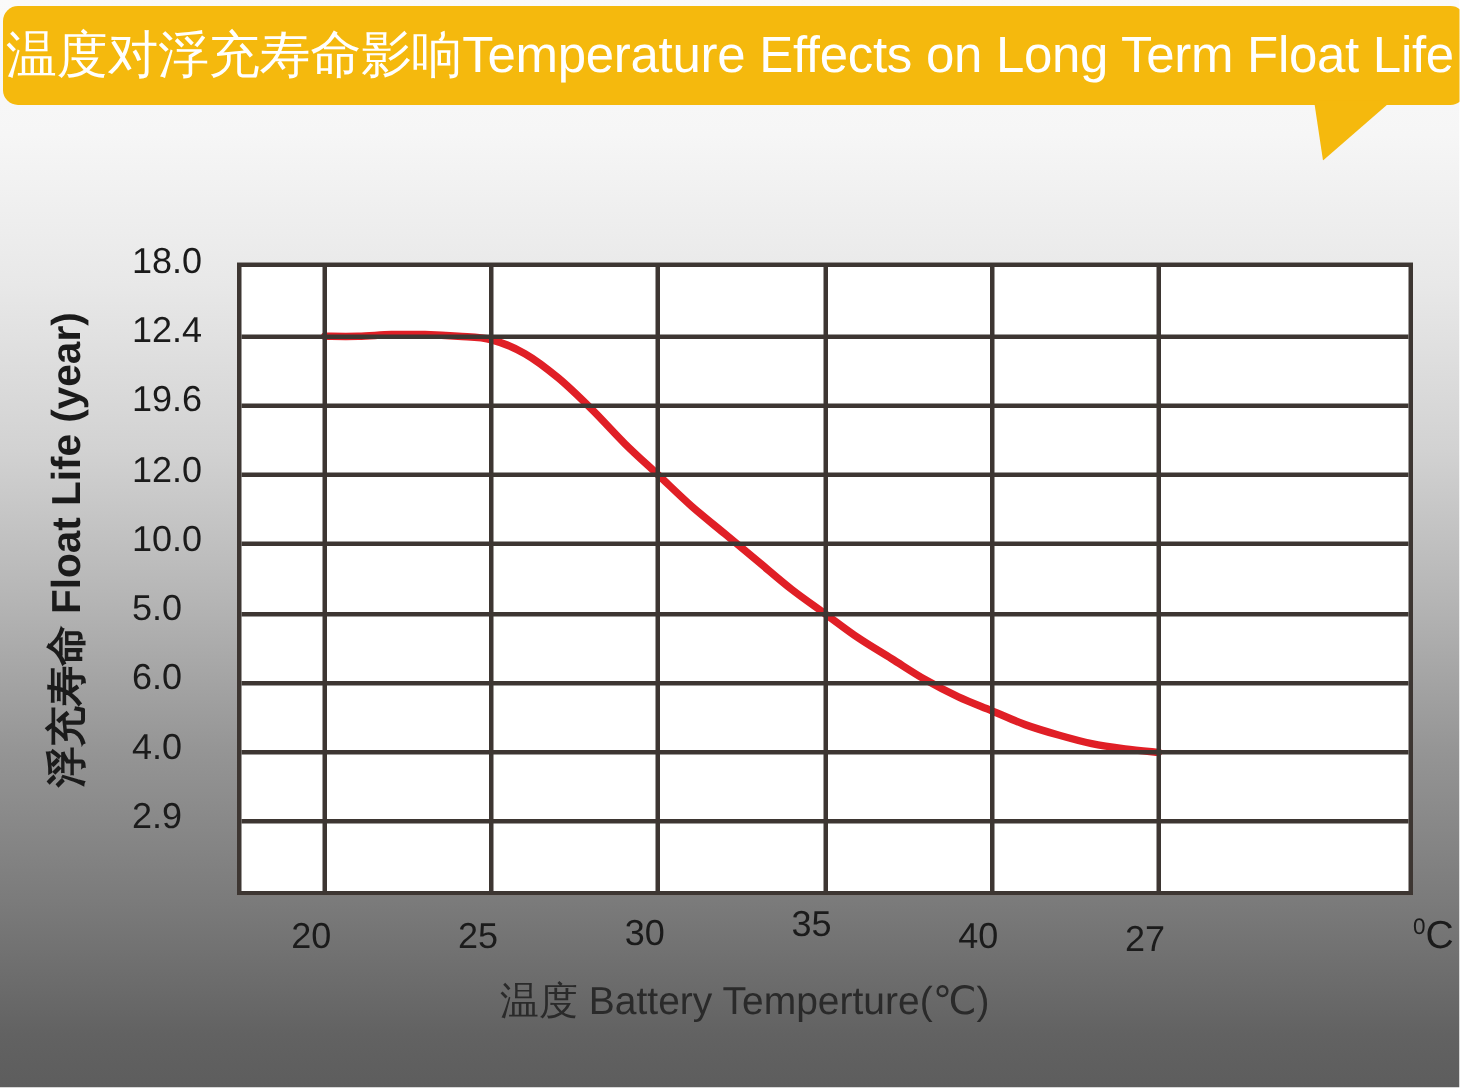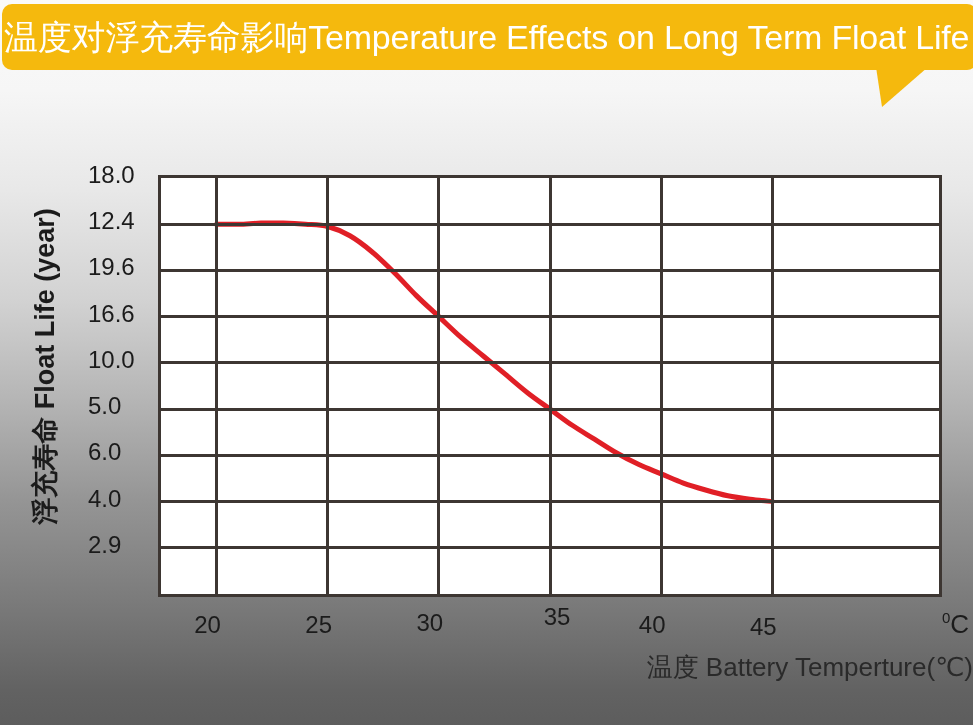--- a/index.html
+++ b/index.html
@@ -56,21 +56,21 @@
   #xunit sup{font-size:15px;vertical-align:super;}
   
   #ytitle{
     position:absolute;left:-170px;top:245px;width:430px;
     text-align:center;
     font-size:27px;font-weight:700;color:#1b1b1b;
     transform:rotate(-90deg);transform-origin:center center;
     white-space:nowrap;line-height:1;
   }
   #xtitle{
-    position:absolute;left:0;top:546px;width:973px;text-align:right;
+    position:absolute;left:0;top:546px;width:973px;text-align:center;
     font-size:26px;font-weight:400;color:#2a2a2a;line-height:1;
     white-space:nowrap;padding-left:20px;box-sizing:border-box;
   }
 </style>
 </head>
 <body>
 
 <div id="page">
 
   <div id="banner-wrap">
@@ -85,21 +85,21 @@
   <div id="chart">
 
     <div id="ytitle">浮充寿命  Float Life (year)</div>
 
     <div id="ylabels">
         <div class="ytick" style="top: 369.778px;">2.9</div>
         <div class="ytick" style="top: 323.556px;">4.0</div>
         <div class="ytick" style="top: 277.333px;">6.0</div>
         <div class="ytick" style="top: 231.111px;">5.0</div>
         <div class="ytick" style="top: 184.889px;">10.0</div>
-        <div class="ytick" style="top: 138.667px;">16.6</div>
+        <div class="ytick" style="top: 138.667px;">12.0</div>
         <div class="ytick" style="top: 92.4444px;">19.6</div>
         <div class="ytick" style="top: 46.2222px;">12.4</div>
         <div class="ytick" style="top: 0px;">18.0</div>
       </div>
 
     <div id="plot">
       <svg id="curve-svg" viewBox="0 0 778 416" preserveAspectRatio="none">
           <path d="M 55.57 46.22 C 59.28 46.22, 70.39 46.41, 77.80 46.22 C 85.21 46.03, 92.62 45.26, 100.03 45.07 C 107.44 44.87, 114.85 44.87, 122.26 45.07 C 129.67 45.26, 137.08 45.64, 144.49 46.22 C 151.90 46.80, 159.30 46.61, 166.71 48.53 C 174.12 50.46, 181.53 53.54, 188.94 57.78 C 196.35 62.01, 203.76 67.79, 211.17 73.96 C 218.58 80.12, 225.99 87.44, 233.40 94.76 C 240.81 102.07, 248.22 110.55, 255.63 117.87 C 263.04 125.19, 270.45 131.73, 277.86 138.67 C 285.27 145.60, 292.68 152.92, 300.09 159.47 C 307.50 166.01, 314.90 171.79, 322.31 177.96 C 329.72 184.12, 337.13 190.28, 344.54 196.44 C 351.95 202.61, 359.36 209.16, 366.77 214.93 C 374.18 220.71, 381.59 225.72, 389.00 231.11 C 396.41 236.50, 403.82 242.28, 411.23 247.29 C 418.64 252.30, 426.05 256.53, 433.46 261.16 C 440.87 265.78, 448.28 270.79, 455.69 275.02 C 463.10 279.26, 470.50 283.11, 477.91 286.58 C 485.32 290.04, 492.73 292.74, 500.14 295.82 C 507.55 298.90, 514.96 302.37, 522.37 305.07 C 529.78 307.76, 537.19 309.88, 544.60 312.00 C 552.01 314.12, 559.42 316.24, 566.83 317.78 C 574.24 319.32, 581.65 320.28, 589.06 321.24 C 596.47 322.21, 607.58 323.17, 611.29 323.56" fill="none" stroke="#e01f26" stroke-width="5" stroke-linecap="round" stroke-linejoin="round"></path>
         </svg>
     <div class="vline" style="left: 54.0714px; background: rgb(61, 54, 50);"></div>
@@ -116,21 +116,21 @@
         <div class="hline" style="top: 137.167px; background: rgb(61, 54, 50);"></div>
         <div class="hline" style="top: 90.9444px; background: rgb(61, 54, 50);"></div>
         <div class="hline" style="top: 44.7222px; background: rgb(61, 54, 50);"></div>
       </div>
 
     <div id="xlabels">
       <span id="xunit"><sup>0</sup>C</span>
     <div class="xtick" style="left: 207.571px; top: 16px;">20</div>
         <div class="xtick" style="left: 318.714px; top: 16px;">25</div>
         <div class="xtick" style="left: 429.857px; top: 14px;">30</div>
-        <div class="xtick" style="left: 541px; top: 8px; margin-left: 16px;">35</div>
+        <div class="xtick" style="left: 541px; top: 8px;">35</div>
         <div class="xtick" style="left: 652.143px; top: 16px;">40</div>
-        <div class="xtick" style="left: 763.286px; top: 18px;">45</div>
+        <div class="xtick" style="left: 763.286px; top: 18px;">27</div>
       </div>
 
     <div id="xtitle">温度  Battery  Temperture(℃)</div>
 
   </div>
 </div>
 
 </body></html>

